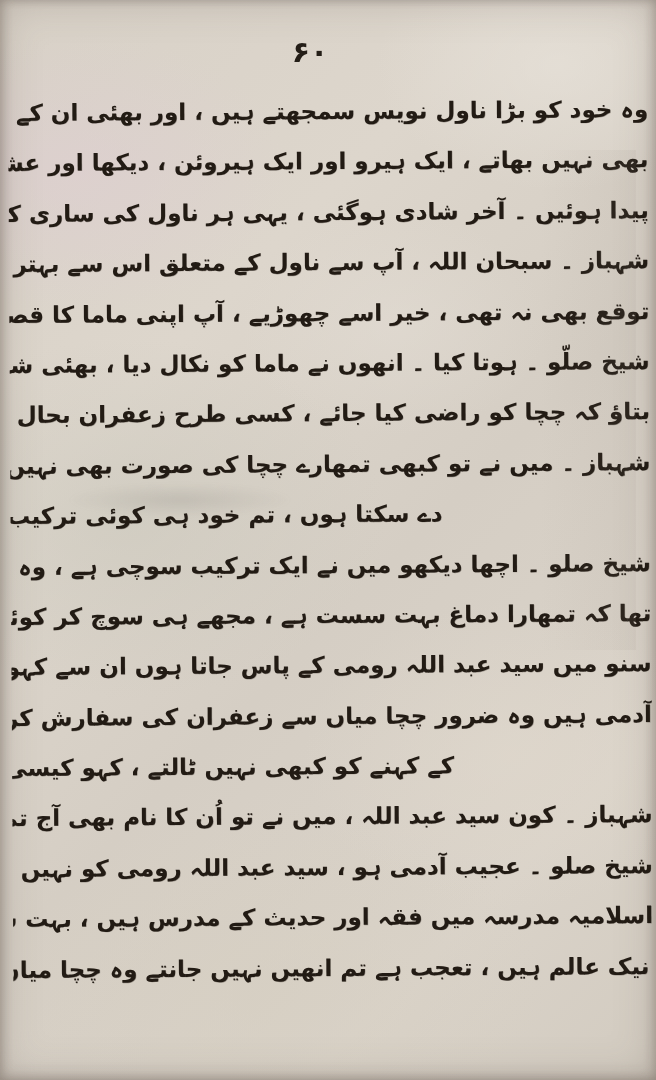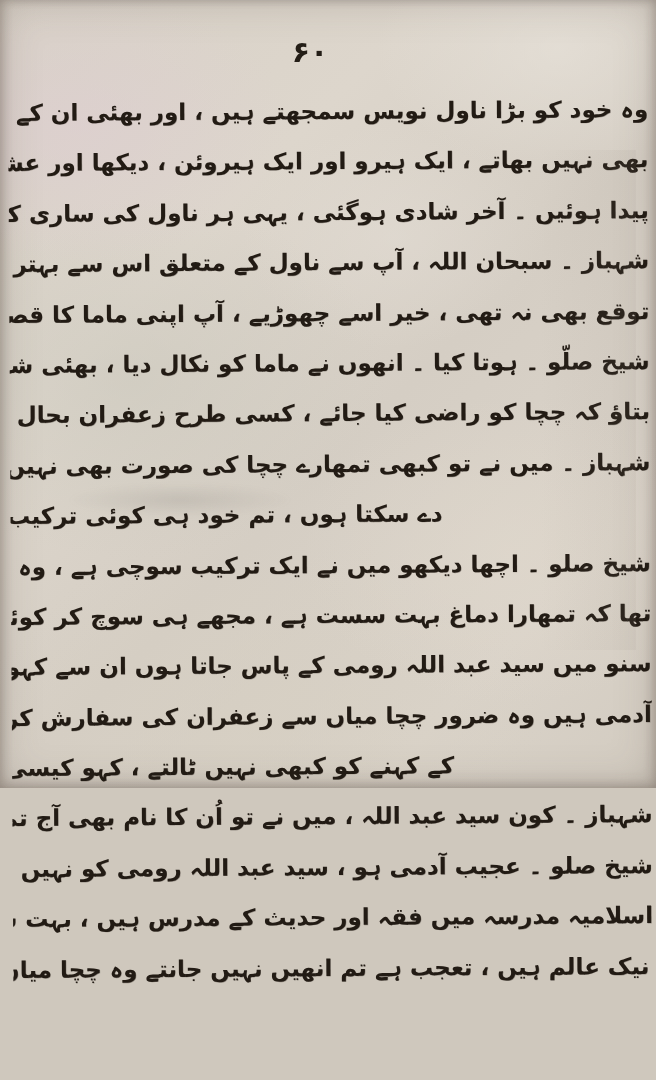--- a/index.html
+++ b/index.html
@@ -6,21 +6,21 @@
     margin: 0;
     padding: 0;
     width: 656px;
     height: 1080px;
     overflow: hidden;
     background: #cfc8bd;
   }
   .scan-page {
     position: relative;
     width: 656px;
-    height: 788px;
+    height: 1080px;
     background:
       radial-gradient(ellipse 300px 200px at 12% 16%, rgba(222,205,210,0.55), rgba(222,205,210,0) 70%),
       radial-gradient(ellipse 260px 180px at 85% 6%, rgba(233,228,220,0.6), rgba(233,228,220,0) 70%),
       radial-gradient(ellipse 340px 240px at 20% 48%, rgba(200,198,186,0.5), rgba(200,198,186,0) 75%),
       radial-gradient(ellipse 300px 220px at 78% 70%, rgba(226,218,206,0.5), rgba(226,218,206,0) 70%),
       radial-gradient(ellipse 380px 260px at 40% 92%, rgba(213,206,192,0.55), rgba(213,206,192,0) 75%),
       radial-gradient(ellipse 220px 160px at 60% 30%, rgba(229,223,215,0.45), rgba(229,223,215,0) 70%),
       linear-gradient(135deg, #d8d1c7 0%, #ddd6cc 30%, #d5cec4 55%, #dad3c9 80%, #d2cbc0 100%);
     box-shadow:
       inset 0 0 40px rgba(90,80,70,0.25),

